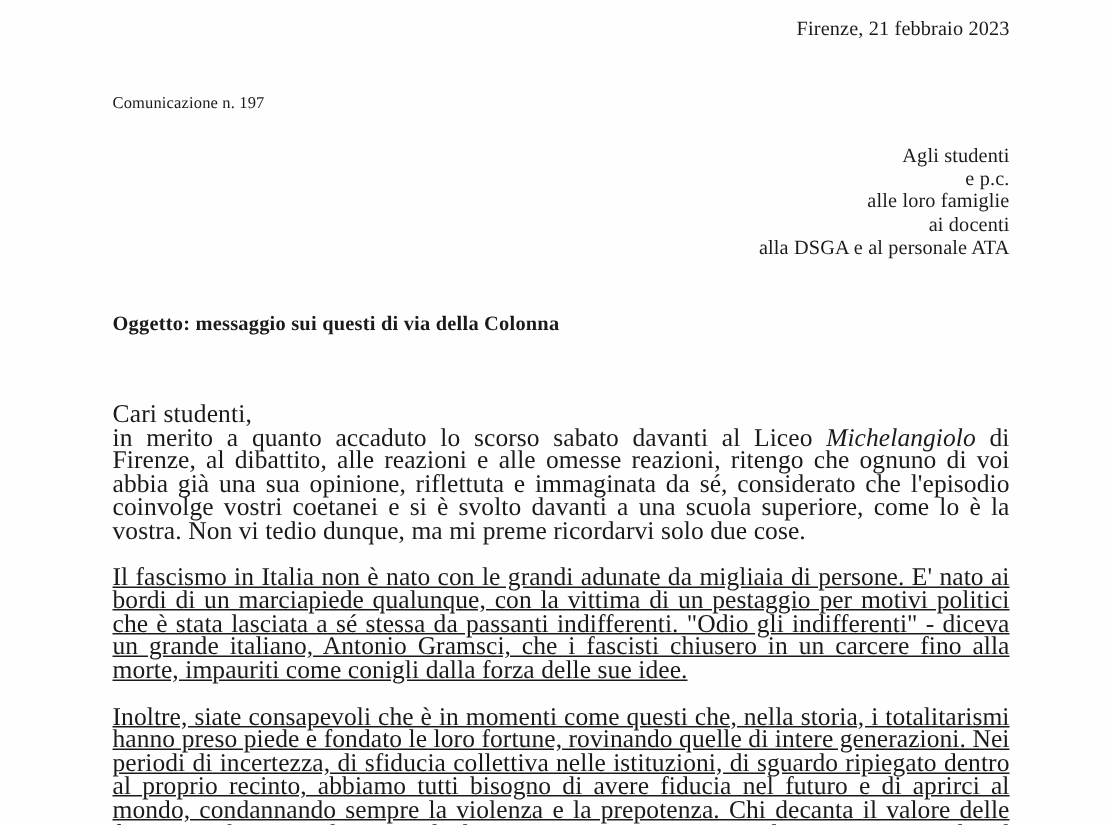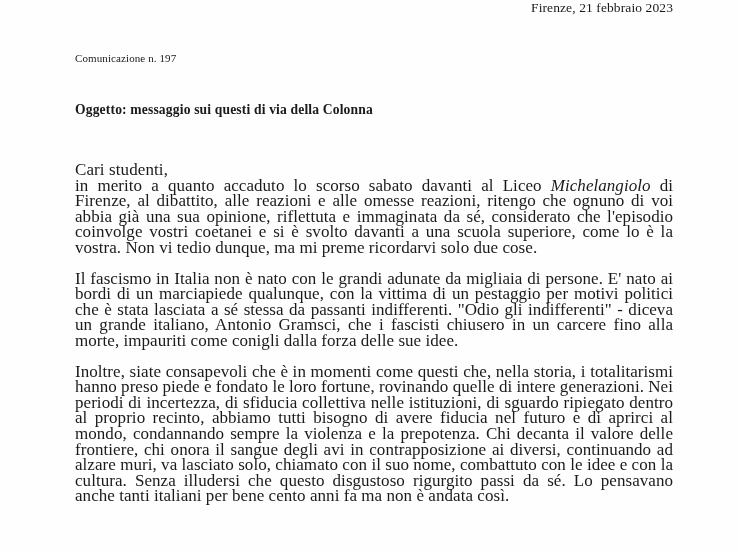--- a/index.html
+++ b/index.html
@@ -31,20 +31,21 @@
     position: absolute;
     left: 75px;
     top: 0;
     width: 598px;
   }
 
   .date-line {
     text-align: right;
     font-size: 13.5px;
     line-height: 16px;
+    padding-top: 11px;
     letter-spacing: 0.1px;
   }
 
   .comm-line {
     text-align: left;
     font-size: 11px;
     line-height: 16px;
     padding-top: 34px;
     letter-spacing: 0.1px;
   }
@@ -87,36 +88,44 @@
     hyphens: none;
   }
 
   p.para + p.para,
   .greeting + p.para {
     margin-top: 0;
   }
 
   .para-gap {
     margin-top: 15px !important;
+    text-decoration: underline;
   }
 
   .it {
     font-style: italic;
   }
 </style>
 </head>
 <body>
 
 <div class="page">
   <div class="content">
 
     <div class="date-line">Firenze, 21 febbraio 2023</div>
 
     <div class="comm-line">Comunicazione n. 197</div>
 
+    <div class="addressee">
+      <div>Agli studenti</div>
+      <div>e p.c.</div>
+      <div>alle loro famiglie</div>
+      <div>ai docenti</div>
+      <div>alla DSGA e al personale ATA</div>
+    </div>
 
     <div class="subject">Oggetto: messaggio sui questi di via della Colonna</div>
 
     <div class="body-block">
 
       <div class="greeting">Cari studenti,</div>
 
       <p class="para"><span>in merito a quanto accaduto lo scorso sabato davanti al Liceo </span><span class="it">Michelangiolo</span><span> di Firenze, al dibattito, alle reazioni e alle omesse reazioni, ritengo che ognuno di voi abbia già una sua opinione, riflettuta e immaginata da sé, considerato che l'episodio coinvolge vostri coetanei e si è svolto davanti a una scuola superiore, come lo è la vostra. Non vi tedio dunque, ma mi preme ricordarvi solo due cose.</span></p>
 
       <p class="para para-gap">Il fascismo in Italia non è nato con le grandi adunate da migliaia di persone. E' nato ai bordi di un marciapiede qualunque, con la vittima di un pestaggio per motivi politici che è stata lasciata a sé stessa da passanti indifferenti. "Odio gli indifferenti" - diceva un grande italiano, Antonio Gramsci, che i fascisti chiusero in un carcere fino alla morte, impauriti come conigli dalla forza delle sue idee.</p>

